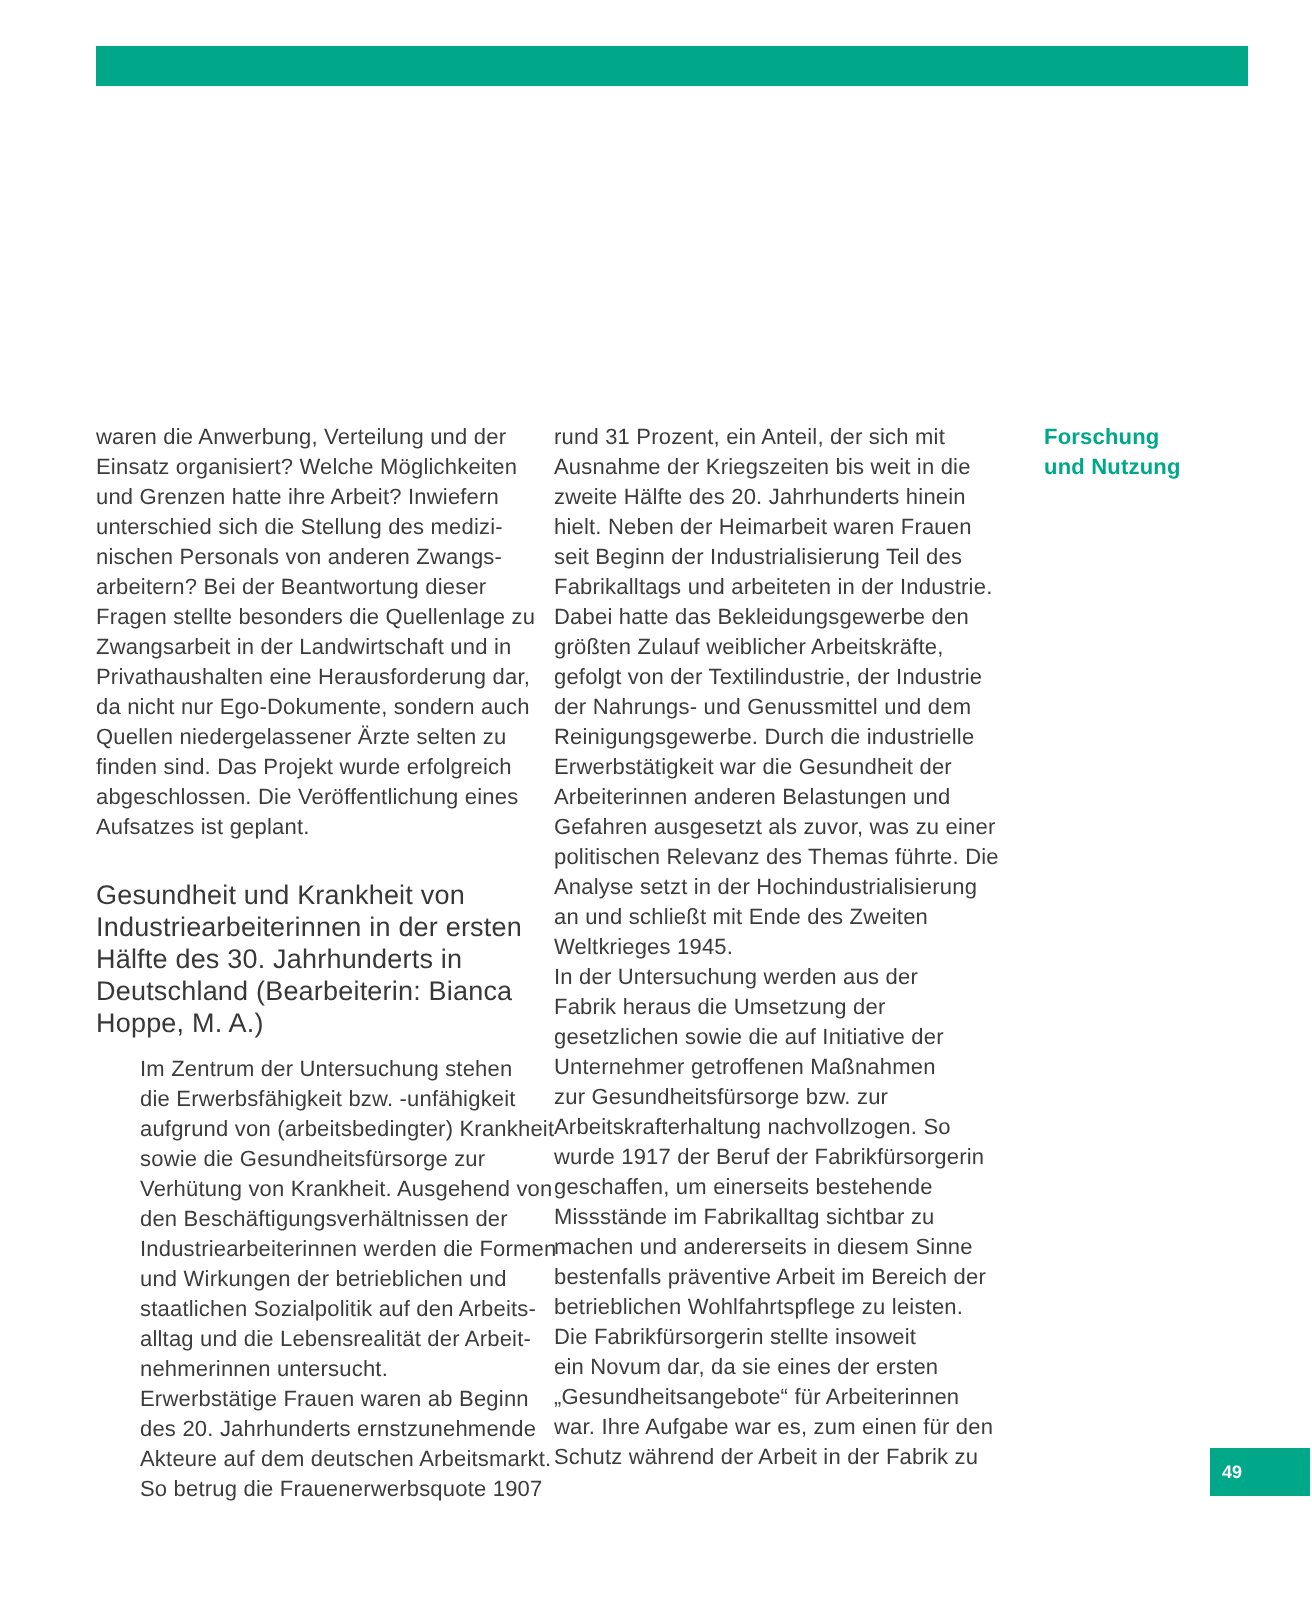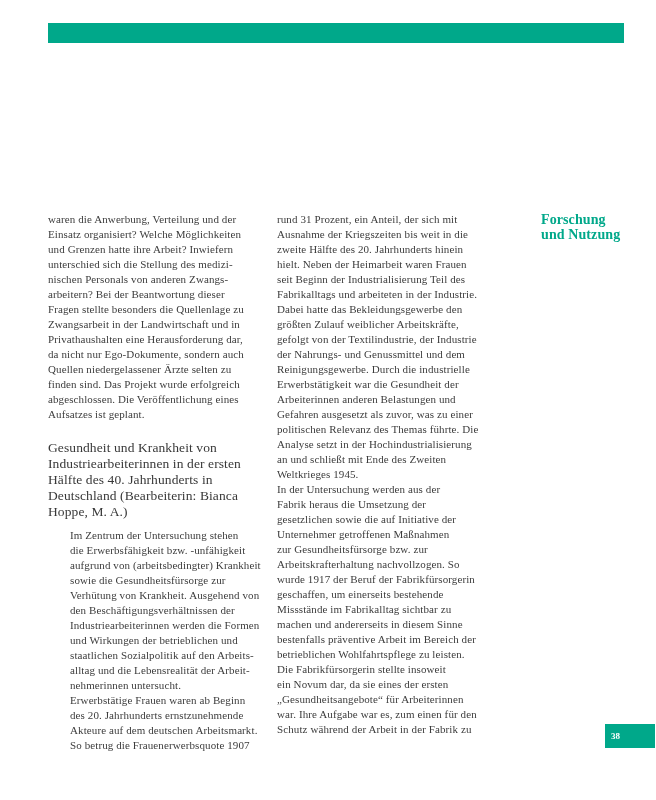--- a/index.html
+++ b/index.html
@@ -6,21 +6,21 @@
     margin: 0;
     padding: 0;
     background: #ffffff;
   }
   .page {
     position: relative;
     width: 656px;
     height: 800px;
     background: #ffffff;
     overflow: hidden;
-    font-family: Liberation Serif, serif;
+    font-family: Liberation Sans, sans-serif;
   }
   .top-bar {
     position: absolute;
     left: 48px;
     top: 23px;
     width: 576px;
     height: 20px;
   }
   .col {
     position: absolute;
@@ -45,23 +45,23 @@
     letter-spacing: 0.1px;
     white-space: pre;
     color: #383838;
   }
   .para-after-heading {
     margin-top: 8px;
     margin-left: 22px;
   }
   .sidebar-label {
     position: absolute;
-    left: 541px;
+    left: 522px;
     top: 212px;
-    font-size: 14px;
+    font-size: 11px;
     line-height: 15px;
     font-weight: bold;
     letter-spacing: 0.1px;
     white-space: pre;
   }
   .page-number-badge {
     position: absolute;
     left: 605px;
     top: 724px;
     width: 50px;
@@ -93,21 +93,21 @@
 Fragen stellte besonders die Quellenlage zu
 Zwangsarbeit in der Landwirtschaft und in
 Privathaushalten eine Herausforderung dar,
 da nicht nur Ego-Dokumente, sondern auch
 Quellen niedergelassener Ärzte selten zu
 finden sind. Das Projekt wurde erfolgreich
 abgeschlossen. Die Veröffentlichung eines
 Aufsatzes ist geplant.</p>
     <h2 class="section-heading">Gesundheit und Krankheit von
 Industriearbeiterinnen in der ersten
-Hälfte des 40. Jahrhunderts in
+Hälfte des 30. Jahrhunderts in
 Deutschland (Bearbeiterin: Bianca
 Hoppe, M. A.)</h2>
     <p class="body-text para-after-heading">Im Zentrum der Untersuchung stehen
 die Erwerbsfähigkeit bzw. -unfähigkeit
 aufgrund von (arbeitsbedingter) Krankheit
 sowie die Gesundheitsfürsorge zur
 Verhütung von Krankheit. Ausgehend von
 den Beschäftigungsverhältnissen der
 Industriearbeiterinnen werden die Formen
 und Wirkungen der betrieblichen und
@@ -155,16 +155,16 @@
 ein Novum dar, da sie eines der ersten
 „Gesundheitsangebote“ für Arbeiterinnen
 war. Ihre Aufgabe war es, zum einen für den
 Schutz während der Arbeit in der Fabrik zu</p>
   </div>
 
   <div class="sidebar-label" style="color: rgb(0, 168, 138);">Forschung
 und Nutzung</div>
 
   <div class="page-number-badge" style="background: rgb(0, 168, 138);">
-    <span>38</span>
+    <span>49</span>
   </div>
 
 </div>
 
 </body></html>

